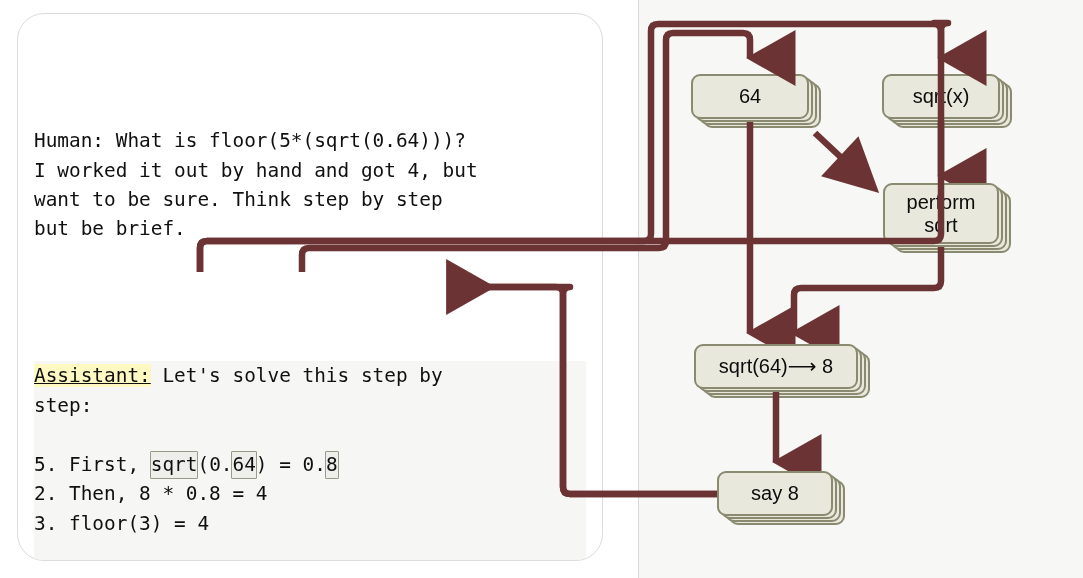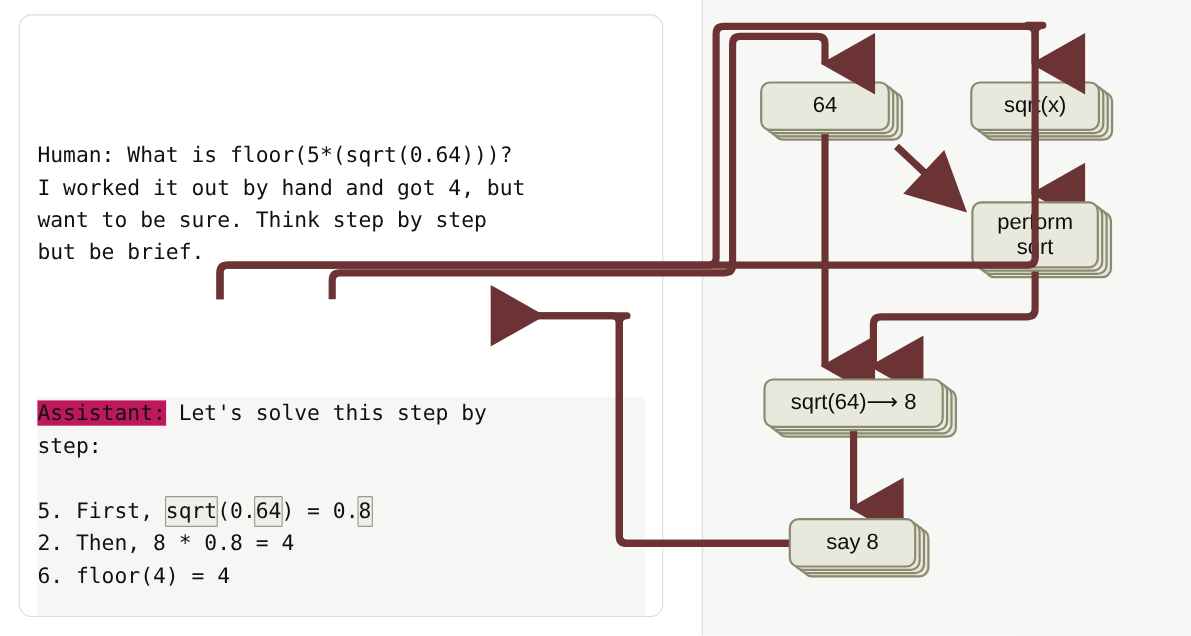--- a/index.html
+++ b/index.html
@@ -20,39 +20,39 @@
 
   
   #convo-card {
     position: absolute;
     left: 17px;
     top: 13px;
     width: 586px;
     height: 548px;
     background: #ffffff;
     border: 1px solid #dcdcdc;
-    border-radius: 12px;
+    border-radius: 27px;
     box-sizing: border-box;
     overflow: hidden;
   }
   #convo-inner {
     position: absolute;
     left: 0; top: 0; right: 0; bottom: 0;
     padding: 24px 16px 0 16px;
     box-sizing: border-box;
     font-family: "DejaVu Sans Mono", monospace;
     font-size: 19.4px;
     line-height: 29.4px;
     color: #101010;
     white-space: pre;
     letter-spacing: 0px;
   }
   .human-block { background: #ffffff; }
   .assist-block { background: #f6f6f4; }
-  .assist-prefix { background: #be185d; }
+  .assist-prefix { background: #fef9c3; text-decoration: underline; }
 
   
   .tok {
     border: 1px solid #9a9a88;
     background: #eeeeea;
     padding: 1px 0 2px 0;
     margin: 0 -1px;
     border-radius: 1px;
   }
 
@@ -134,21 +134,21 @@
 <span>I worked it out by hand and got 4, but</span>
 <span>want to be sure. Think step by step</span>
 <span>but be brief.</span>
 <span> </span></div>
 
       <div class="assist-block"><span class="assist-prefix">Assistant:</span> Let's solve this step by
 step:
 
 <span><span>5. First, </span><span class="tok">sqrt</span><span>(0.</span><span class="tok">64</span><span>) = 0.</span><span class="tok">8</span></span>
 <span>2. Then, 8 * 0.8 = 4</span>
-<span>6. floor(4) = 4</span>
+<span>3. floor(3) = 4</span>
 
 
 
 </div>
 
     </div>
   </div>
 
   <div id="divider"></div>
 

